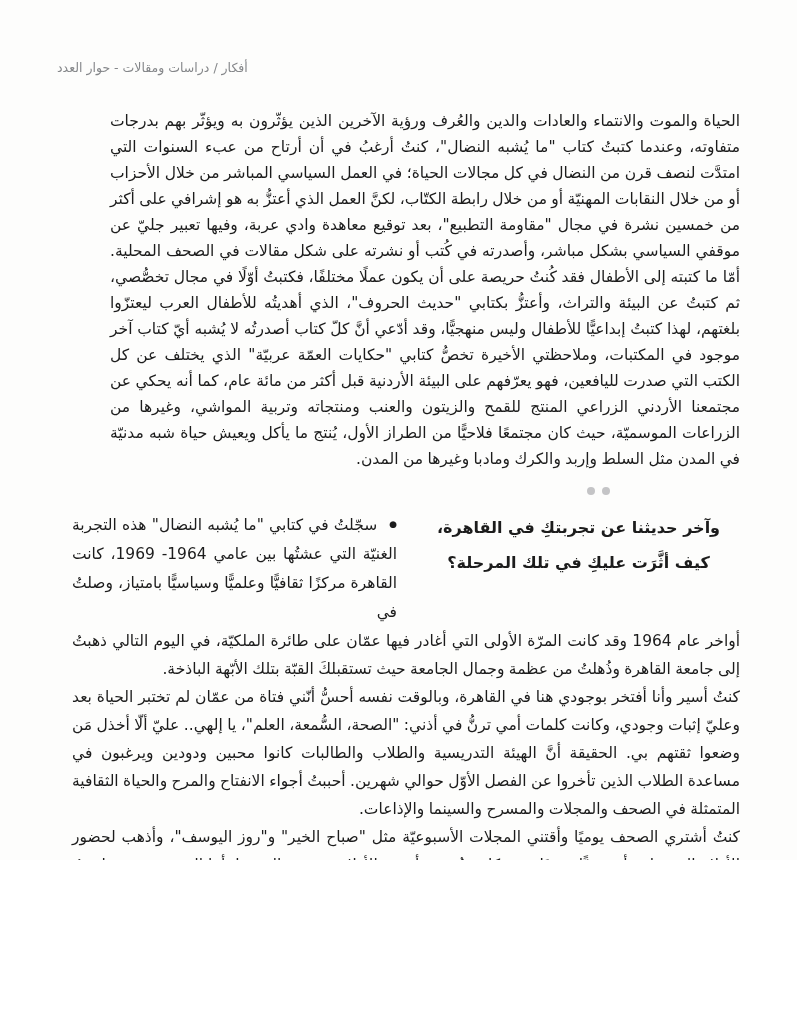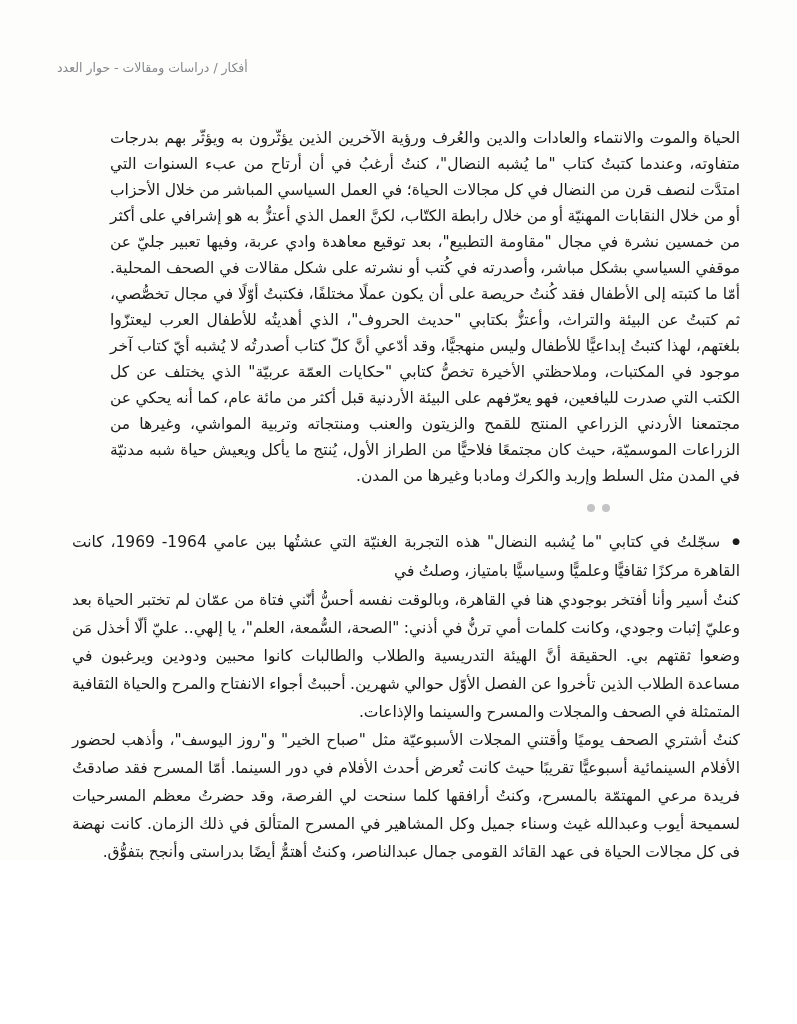--- a/index.html
+++ b/index.html
@@ -18,21 +18,21 @@
     direction:rtl;
     font-size:12.5px; color:#85878a; letter-spacing:0;
   }
   .hdr-page {
     position:absolute; top:61px; left:0; width:100%;
     text-align:center;
     font-family:"DejaVu Serif", serif;
     font-size:13px; color:#8e9092;
   }
   .content {
-    position:absolute; top:125px; right:57px; left:52px;
+    position:absolute; top:108px; right:57px; left:52px;
     direction:rtl;
     margin-left:20px;
   }
   .intro {
     margin:0;
     padding-left:38px;
     font-size:15.5px;
     line-height:26px;
     text-align:justify;
     word-spacing:-0.5px;
@@ -93,22 +93,24 @@
   <div class="content">
 
     <p class="intro">الحياة والموت والانتماء والعادات والدين والعُرف ورؤية الآخرين الذين يؤثّرون به ويؤثّر بهم بدرجات متفاوته، وعندما كتبتُ كتاب "ما يُشبه النضال"، كنتُ أرغبُ في أن أرتاح من عبء السنوات التي امتدَّت لنصف قرن من النضال في كل مجالات الحياة؛ في العمل السياسي المباشر من خلال الأحزاب أو من خلال النقابات المهنيّة أو من خلال رابطة الكتّاب، لكنَّ العمل الذي أعتزُّ به هو إشرافي على أكثر من خمسين نشرة في مجال "مقاومة التطبيع"، بعد توقيع معاهدة وادي عربة، وفيها تعبير جليّ عن موقفي السياسي بشكل مباشر، وأصدرته في كُتب أو نشرته على شكل مقالات في الصحف المحلية. أمّا ما كتبته إلى الأطفال فقد كُنتُ حريصة على أن يكون عملًا مختلفًا، فكتبتُ أوّلًا في مجال تخصُّصي، ثم كتبتُ عن البيئة والتراث، وأعتزُّ بكتابي "حديث الحروف"، الذي أهديتُه للأطفال العرب ليعتزّوا بلغتهم، لهذا كتبتُ إبداعيًّا للأطفال وليس منهجيًّا، وقد أدّعي أنَّ كلّ كتاب أصدرتُه لا يُشبه أيّ كتاب آخر موجود في المكتبات، وملاحظتي الأخيرة تخصُّ كتابي "حكايات العمّة عربيّة" الذي يختلف عن كل الكتب التي صدرت لليافعين، فهو يعرّفهم على البيئة الأردنية قبل أكثر من مائة عام، كما أنه يحكي عن مجتمعنا الأردني الزراعي المنتج للقمح والزيتون والعنب ومنتجاته وتربية المواشي، وغيرها من الزراعات الموسميّة، حيث كان مجتمعًا فلاحيًّا من الطراز الأول، يُنتج ما يأكل ويعيش حياة شبه مدنيّة في المدن مثل السلط وإربد والكرك ومادبا وغيرها من المدن.</p>
 
     <div class="sep">
       <span class="dot"></span>
       <span class="dot"></span>
     </div>
 
     <div class="qa-row">
+      <div class="question">وآخر حديثنا عن تجربتكِ في القاهرة، كيف أثَّرَت عليكِ في تلك المرحلة؟</div>
       <div class="answer-lead">
         <span class="bullet">●</span><span>سجّلتُ في كتابي "ما يُشبه النضال" هذه التجربة الغنيّة التي عشتُها بين عامي 1964- 1969، كانت القاهرة مركزًا ثقافيًّا وعلميًّا وسياسيًّا بامتياز، وصلتُ في</span>
       </div>
     </div>
 
+    <p class="answer-p">أواخر عام 1964 وقد كانت المرّة الأولى التي أغادر فيها عمّان على طائرة الملكيّة، في اليوم التالي ذهبتُ إلى جامعة القاهرة وذُهلتُ من عظمة وجمال الجامعة حيث تستقبلكَ القبّة بتلك الأبّهة الباذخة.</p>
     <p class="answer-p">كنتُ أسير وأنا أفتخر بوجودي هنا في القاهرة، وبالوقت نفسه أحسُّ أنّني فتاة من عمّان لم تختبر الحياة بعد وعليّ إثبات وجودي، وكانت كلمات أمي ترنُّ في أذني: "الصحة، السُّمعة، العلم"، يا إلهي.. عليّ ألّا أخذل مَن وضعوا ثقتهم بي. الحقيقة أنَّ الهيئة التدريسية والطلاب والطالبات كانوا محبين ودودين ويرغبون في مساعدة الطلاب الذين تأخروا عن الفصل الأوّل حوالي شهرين. أحببتُ أجواء الانفتاح والمرح والحياة الثقافية المتمثلة في الصحف والمجلات والمسرح والسينما والإذاعات.</p>
     <p class="answer-p">كنتُ أشتري الصحف يوميًا وأقتني المجلات الأسبوعيّة مثل "صباح الخير" و"روز اليوسف"، وأذهب لحضور الأفلام السينمائية أسبوعيًّا تقريبًا حيث كانت تُعرض أحدث الأفلام في دور السينما. أمّا المسرح فقد صادقتُ فريدة مرعي المهتمّة بالمسرح، وكنتُ أرافقها كلما سنحت لي الفرصة، وقد حضرتُ معظم المسرحيات لسميحة أيوب وعبدالله غيث وسناء جميل وكل المشاهير في المسرح المتألق في ذلك الزمان. كانت نهضة في كل مجالات الحياة في عهد القائد القومي جمال عبدالناصر، وكنتُ أهتمُّ أيضًا بدراستي وأنجح بتفوُّق.</p>
 
   </div>
 </div>
 
 </body></html>

